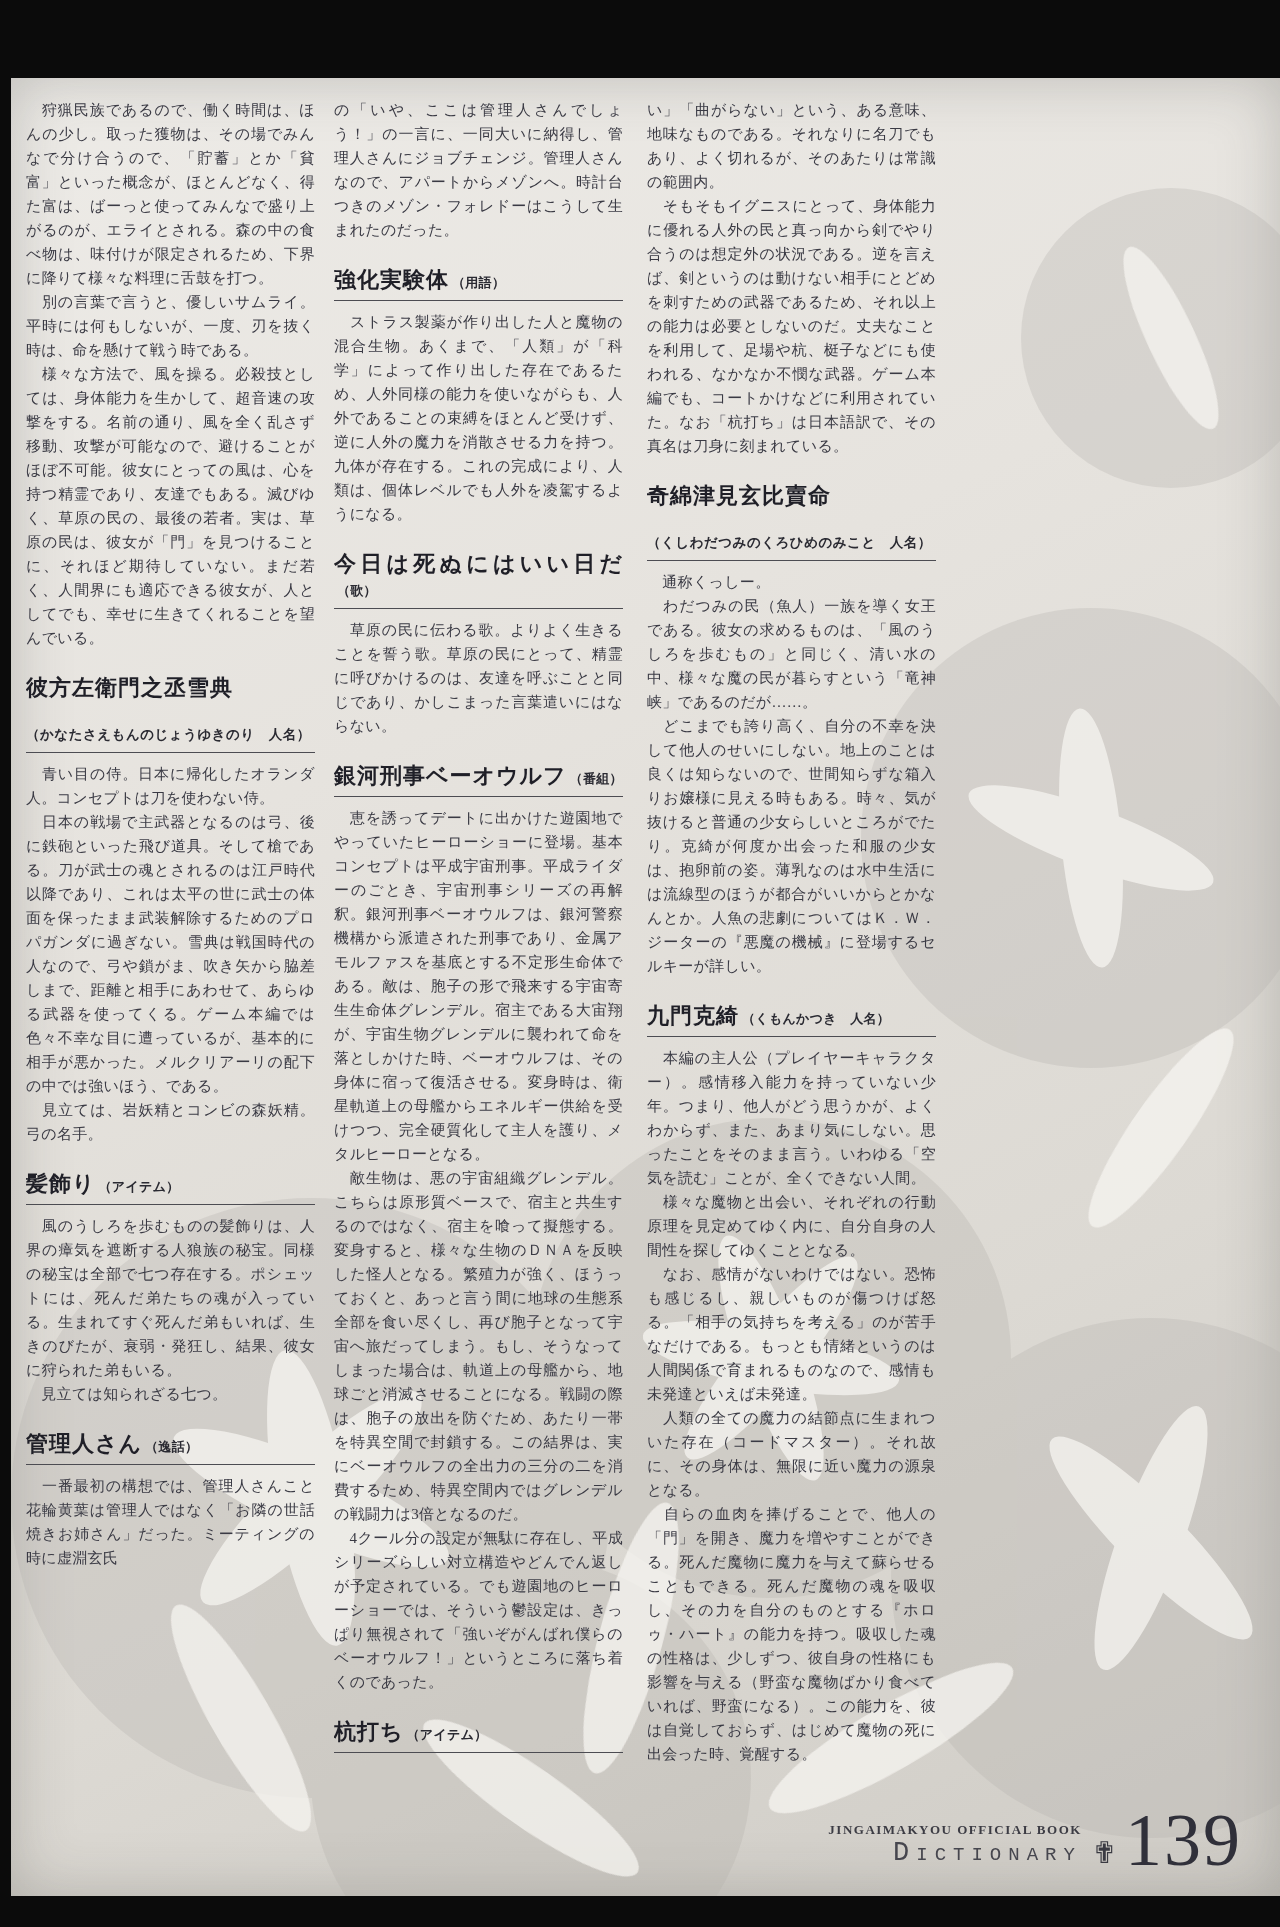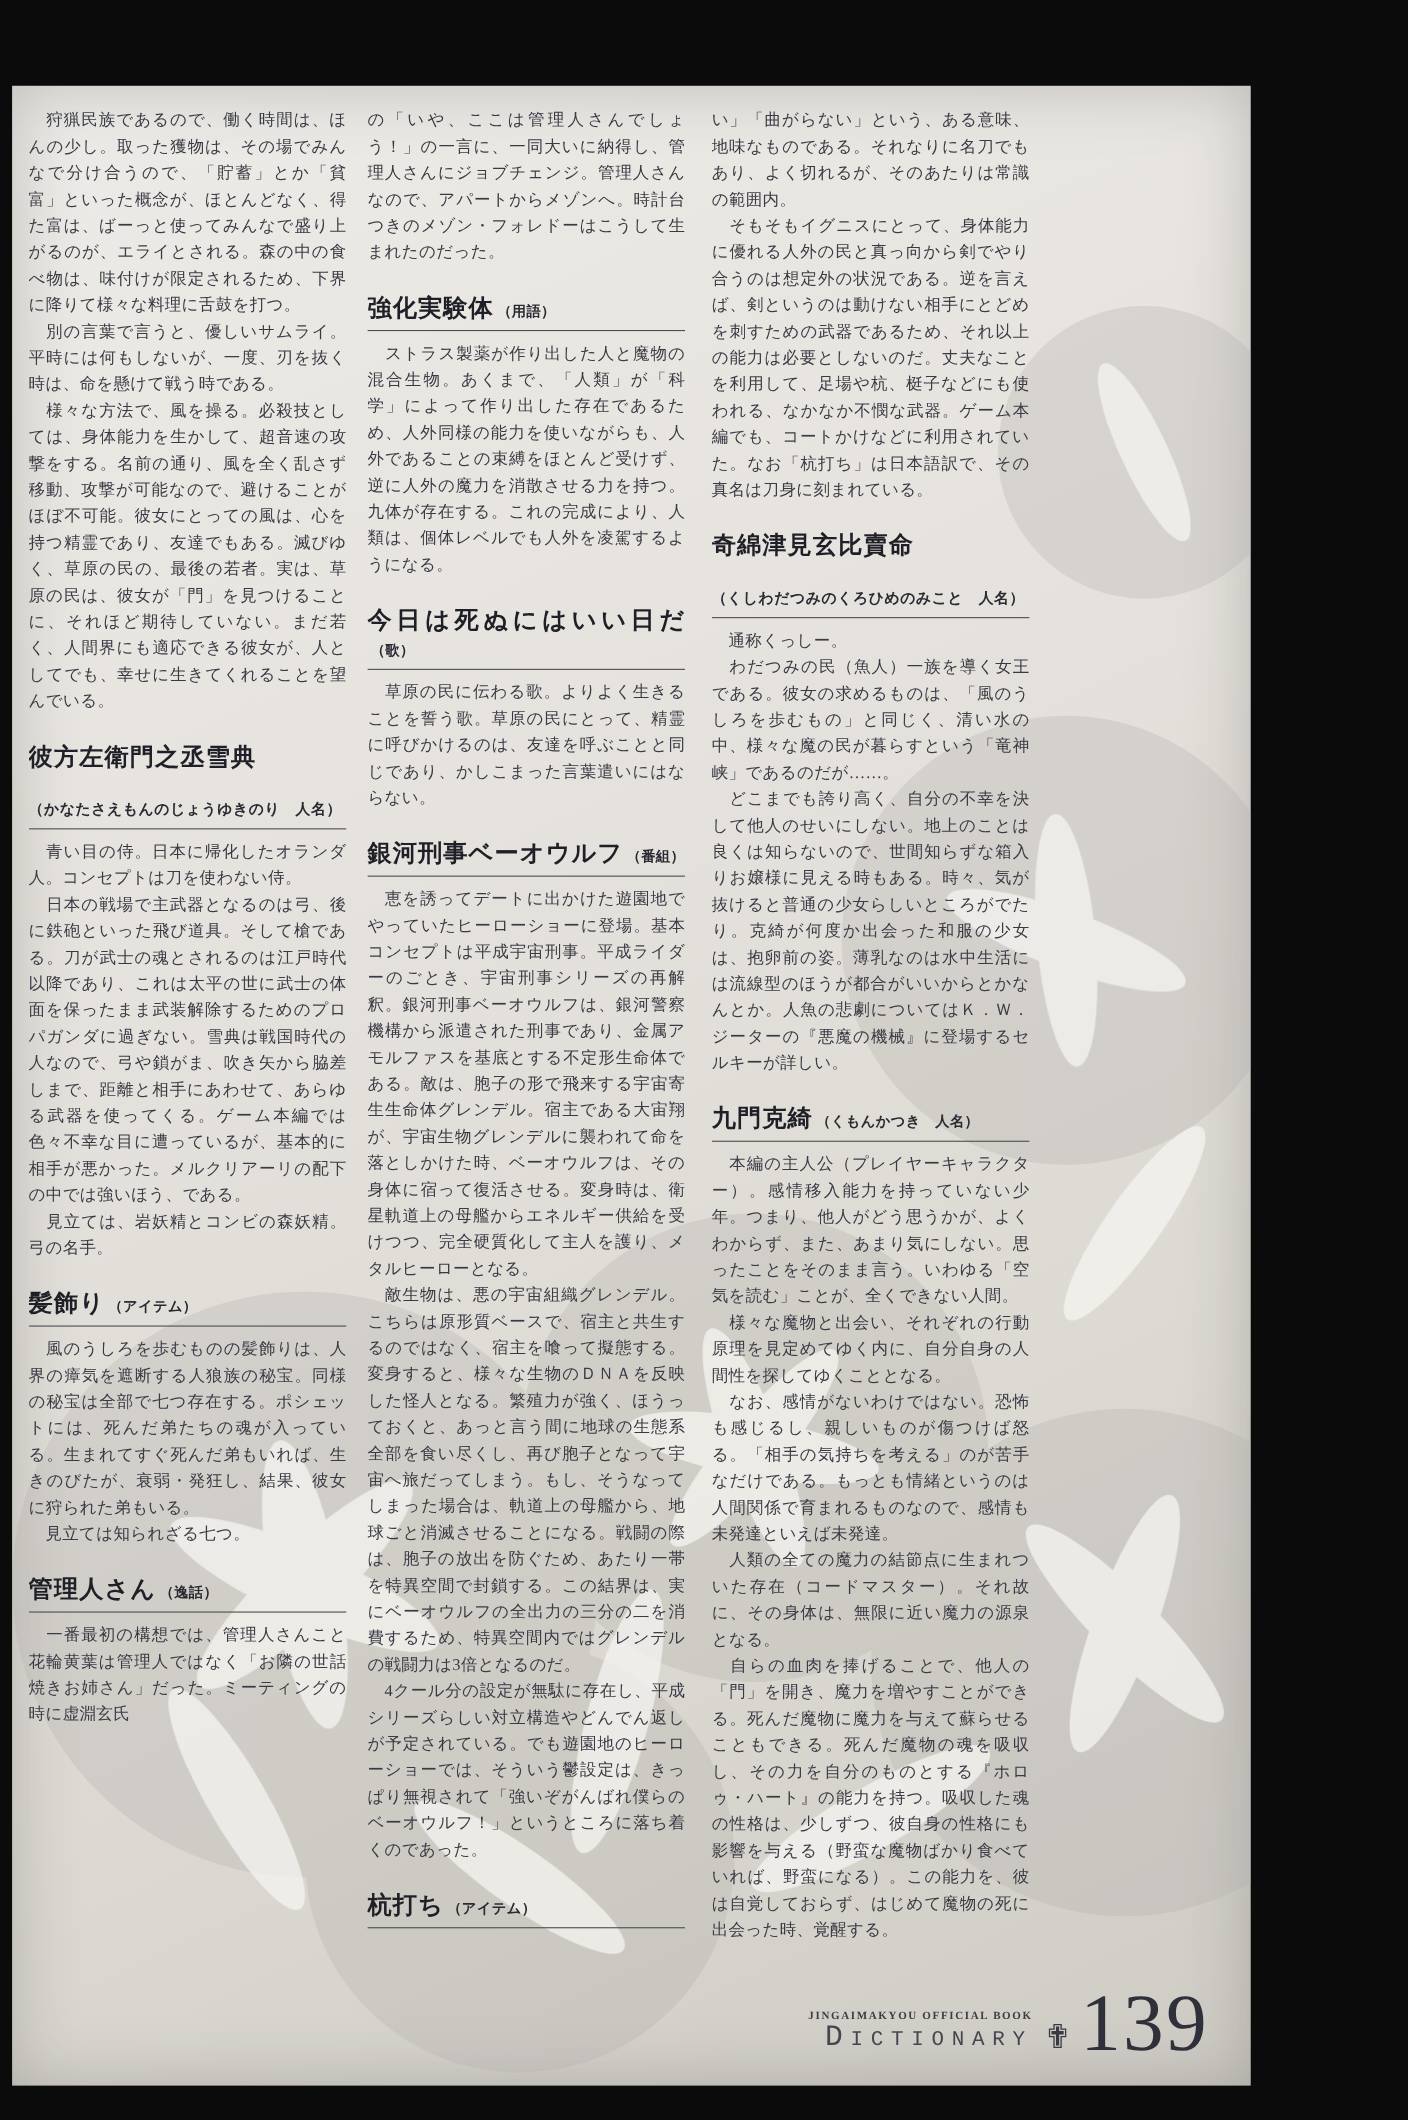--- a/index.html
+++ b/index.html
@@ -1,37 +1,37 @@
 <!DOCTYPE html>
 <html><head>
 <meta charset="utf-8">
 <style>
   html,body{margin:0;padding:0;}
   body{width:1280px;height:1927px;position:relative;background:#0b0b0b;overflow:hidden;
        font-family:"Liberation Serif",serif;}
-  .paper{position:absolute;left:11px;top:78px;width:1126px;height:1818px;
+  .paper{position:absolute;left:11px;top:78px;width:1269px;height:1818px;
          background:linear-gradient(155deg,#edebe7 0%,#e6e3de 35%,#dcd9d3 70%,#cfccc6 100%);
          box-shadow:inset 0 0 60px rgba(60,58,54,.25);}
   .decor{position:absolute;left:0;top:0;width:100%;height:100%;pointer-events:none;}
   .col{position:absolute;top:20px;width:289px;height:1760px;overflow:hidden;
        text-align:justify;color:#3a3a44;font-size:15px;line-height:24px;
        letter-spacing:.3px;}
   .col-1{left:15px;} .col-2{left:323px;} .col-3{left:636px;}
   .col p{margin:0;}
   .sec{margin-top:26px;}
   .sec-head{border-bottom:1.5px solid #4c4c52;padding-bottom:5px;margin-bottom:9px;}
   .sec-title{font-family:Liberation Serif, serif;font-weight:bold;font-size:22px;
              color:#1f1f27;letter-spacing:1px;}
   .sec-tag{font-family:"Liberation Sans",sans-serif;font-weight:bold;font-size:13px;
            color:#2a2a32;margin-left:3px;}
   .sec-reading{font-family:"Liberation Sans",sans-serif;font-weight:bold;font-size:13.5px;
                color:#2a2a32;margin-top:21px;letter-spacing:.5px;}
   .footer{position:absolute;right:38px;bottom:26px;display:flex;align-items:flex-end;}
   .footer-text{text-align:right;color:#3c3c44;margin-right:10px;padding-bottom:4px;}
-  .footer-book{font-family:"Liberation Serif",serif;font-weight:bold;font-size:10px;
+  .footer-book{font-family:"Liberation Serif",serif;font-weight:bold;font-size:13px;
                letter-spacing:1.5px;}
   .footer-dict{font-family:Liberation Mono, monospace;font-variant:small-caps;font-size:27px;
                letter-spacing:7px;color:#46464e;line-height:26px;margin-top:2px;}
   .footer-orn{font-size:30px;color:#3a3a42;margin:0 8px 2px 0;line-height:30px;}
   .footer-num{font-family:"Liberation Serif",serif;font-size:74px;line-height:60px;
               color:#30303a;letter-spacing:2px;}
 </style>
 </head>
 <body>
 

